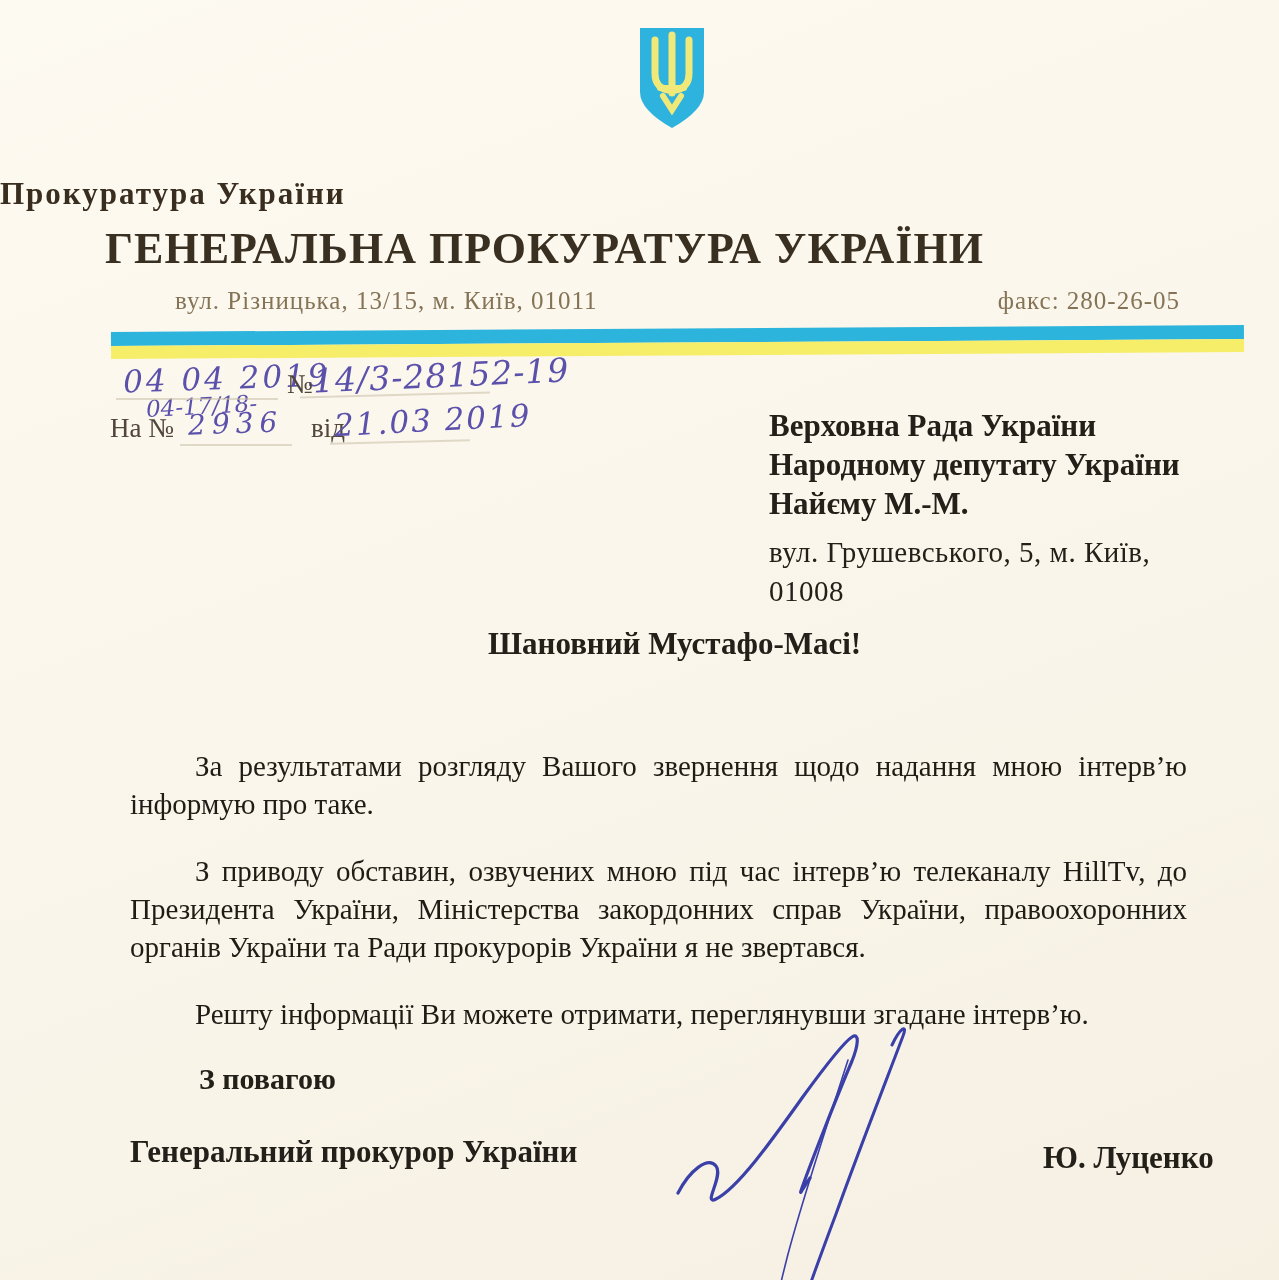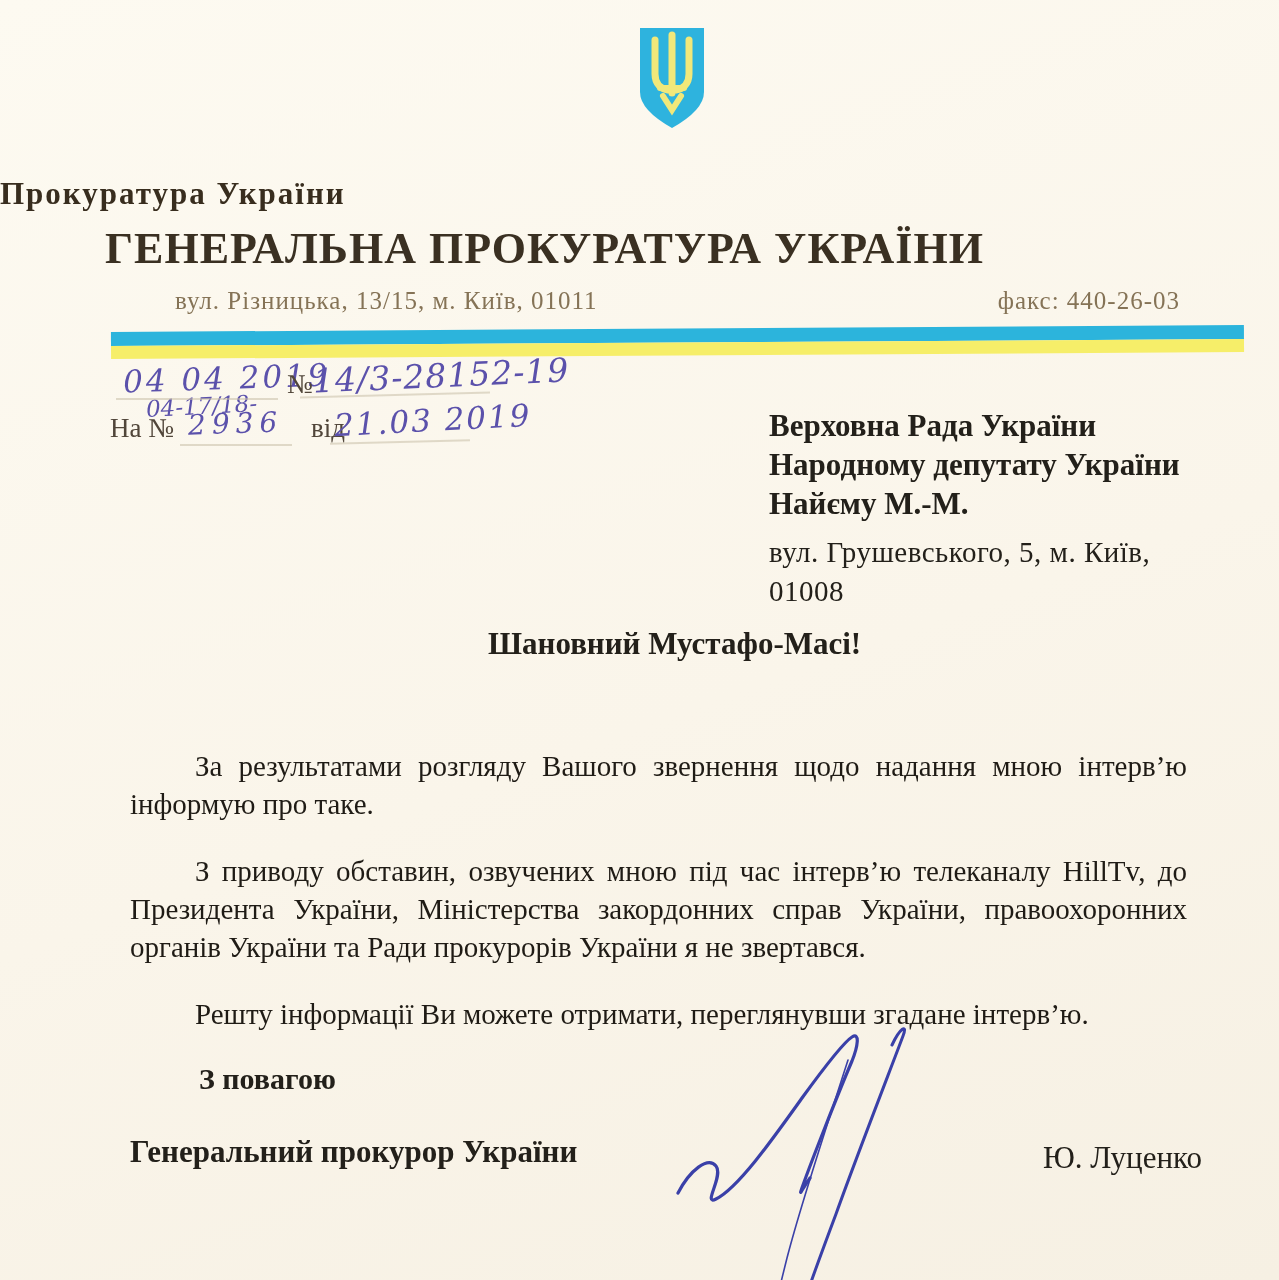--- a/index.html
+++ b/index.html
@@ -55,21 +55,21 @@
   
   .salutation{position:absolute;left:488px;top:626px;font-size:31px;font-weight:700;}
   .body-text{position:absolute;left:130px;top:727px;width:1057px;margin-top:20px;}
   .body-text p{
     margin:0 0 29px 0;font-size:29px;line-height:38px;
     text-align:justify;text-indent:65px;color:#1f1b15;
   }
   
   .closing{position:absolute;left:199px;top:1062px;font-size:30px;font-weight:700;}
   .sig-title{position:absolute;left:130px;top:1134px;font-size:31px;font-weight:700;}
-  .sig-name{position:absolute;left:1043px;top:1140px;font-size:31px;font-weight:400;}
+  .sig-name{position:absolute;left:1043px;top:1140px;font-size:31px;font-weight:700;}
   .signature{position:absolute;left:650px;top:1018px;width:310px;height:262px;}
 </style>
 </head>
 <body>
 
 <div class="page">
 
   <div class="emblem">
     <svg width="78" height="106" viewBox="0 0 78 106" xmlns="http://www.w3.org/2000/svg">
       <path d="M7 2 H71 V66 Q71 84 39 102 Q7 84 7 66 Z" fill="#2eb3de"></path>
@@ -81,21 +81,21 @@
         <path d="M30 70 l9 14 l9 -14" stroke-width="6"></path>
       </g>
     </svg>
   </div>
 
   <div class="org-small">Прокуратура України</div>
   <div class="org-main">ГЕНЕРАЛЬНА ПРОКУРАТУРА УКРАЇНИ</div>
 
   <div class="addr-row">
     <span class="addr-left">вул. Різницька, 13/15, м. Київ, 01011</span>
-    <span class="addr-right">факс: 440-26-03</span>
+    <span class="addr-right">факс: 280-26-05</span>
   </div>
 
   <div class="flag-stripe">
     <div class="blue" style="background:#2cb4dc;"></div>
     <div class="yellow" style="background:#f6ee69;"></div>
   </div>
 
   <span class="hw ref-date">04 04 2019</span>
   <span class="printed-label ref-no-sign">№</span>
   <span class="hw ref-number">14/3-28152-19</span>

